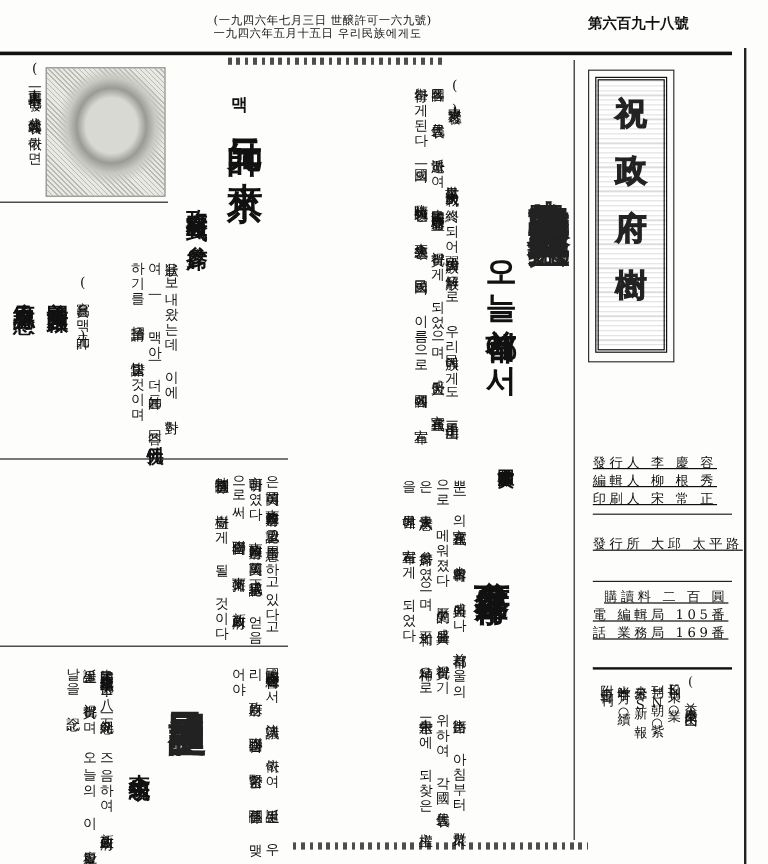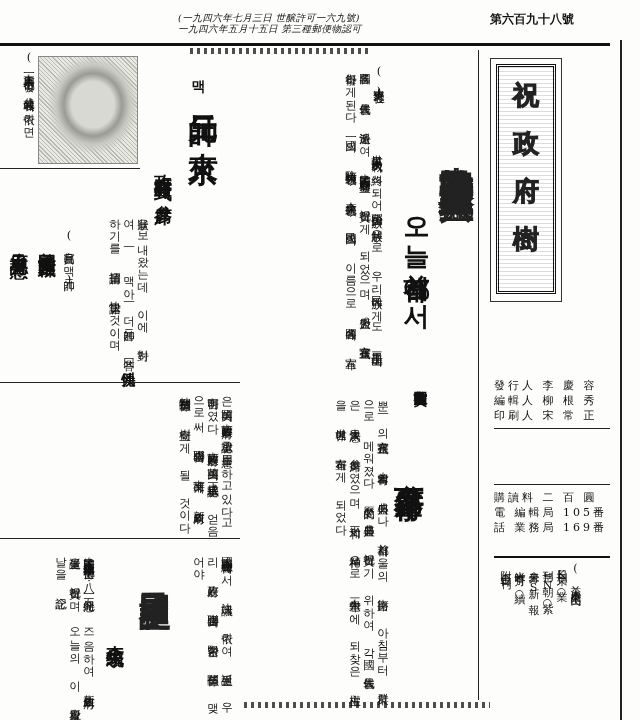--- a/index.html
+++ b/index.html
@@ -2,21 +2,21 @@
 <html><head>
   <meta charset="utf-8">
   <style>
     * { box-sizing: border-box; margin: 0; padding: 0; }
     html, body { width: 640px; height: 720px; overflow: hidden; background: #fdfdfb; }
     body { position: relative; font-family: "DejaVu Serif", serif; color: #111; }
     .abs { position: absolute; }
     .vt { writing-mode: vertical-rl; text-orientation: upright; }
     .masthead { left: 0; top: 0; width: 640px; height: 48px; }
     .mast-title { left: 0; top: 12px; font-family: "Liberation Serif", serif; font-size: 22px; letter-spacing: 1px; white-space: nowrap; }
-    .mast-date { left: 178px; top: 12px; font-size: 9.5px; line-height: 11px; white-space: nowrap; letter-spacing: 0.5px; font-style: italic; }
+    .mast-date { left: 178px; top: 12px; font-size: 9.5px; line-height: 11px; white-space: nowrap; letter-spacing: 0.5px; }
     .mast-issue { left: 490px; top: 11px; font-size: 12px; font-weight: bold; white-space: nowrap; }
     .rule { background: #111; }
     .hrule-top { left: 0; top: 43px; width: 610px; height: 3px; }
     .hrule-thin { height: 1px; background: #222; }
     .vrule { width: 1px; background: #222; }
     .ornament { height: 6px; background: repeating-linear-gradient(90deg, #222 0 3px, transparent 3px 7px); opacity: .8; }
 
     .portrait { left: 38px; top: 56px; width: 100px; height: 108px;
       background:
         radial-gradient(ellipse at 55% 45%, #d9d9d3 0 28%, #9b9b95 38%, #c8c8c2 48%, transparent 60%),
@@ -25,31 +25,31 @@
     .body-text { font-size: 11.5px; line-height: 14px; letter-spacing: 1px; }
     .head-xl { font-size: 30px; font-weight: bold; line-height: 34px; letter-spacing: 2px; }
     .head-l { font-size: 22px; font-weight: bold; line-height: 26px; letter-spacing: 2px; }
     .head-m { font-size: 18px; font-weight: bold; line-height: 22px; letter-spacing: 2px; }
     .head-s { font-size: 14px; font-weight: bold; line-height: 18px; }
     .ghost { color: #555; font-weight: bold; -webkit-text-stroke: 1px #222; color: transparent; }
     .calli { left: 496px; top: 64px; width: 60px; height: 230px; border: 3px double #111; padding: 4px;
       background: repeating-linear-gradient(0deg, #fff 0 3px, #ddd 3px 4px); }
     .calli-inner { font-size: 26px; line-height: 48px; text-align: center; color: #333; }
     .info-box { left: 488px; top: 292px; width: 120px; }
-    .info-line { font-size: 11px; line-height: 15px; white-space: nowrap; letter-spacing: 3px; }
+    .info-line { font-size: 11px; line-height: 15px; white-space: nowrap; letter-spacing: 3px; text-decoration: underline; }
     .notice-box { left: 494px; top: 556px; width: 116px; height: 150px; border-top: 2px solid #111; padding-top: 4px; }
     .right-edge { left: 620px; top: 40px; width: 2px; height: 680px; background: #222; }
   </style>
 </head>
 <body>
 
 <div class="abs masthead">
   <div class="abs mast-date">
     <div>(一九四六年七月三日 世醸許可一六九號)</div>
-    <div>一九四六年五月十五日 第三種郵便物認可</div>
+    <div>一九四六年五月十五日 우리民族에게도</div>
   </div>
   <div class="abs mast-issue">第六百九十八號</div>
 </div>
 <div class="abs rule hrule-top"></div>
 <div class="abs right-edge"></div>
 
 <div class="abs vt body-text" style="left:6px; top:50px; height:118px; width:30px;">(東京一四十七日發)公式發表에依하면</div>
 <div class="abs portrait"></div>
 <div class="abs hrule-thin" style="left:0; top:168px; width:140px;"></div>
 
@@ -98,23 +98,24 @@
 <div class="abs info-box">
   <div style="padding-top:96px;"></div>
 </div>
 <div class="abs" style="left:494px; top:378px;">
   <div class="info-line">發行人 李 慶 容</div>
   <div class="info-line">編輯人 柳 根 秀</div>
   <div class="info-line">印刷人 宋 常 正</div>
 </div>
 <div class="abs hrule-thin" style="left:494px; top:428px; width:116px;"></div>
 <div class="abs" style="left:494px; top:446px;">
+  <div class="info-line">發行所 大邱 太平路</div>
 </div>
 <div class="abs hrule-thin" style="left:494px; top:484px; width:116px;"></div>
-<div class="abs" style="left:494px; top:490px;">
+<div class="abs" style="left:494px; top:490px;text-align:right;">
   <div class="info-line">購讀料 二 百 圓</div>
   <div class="info-line">電 編輯局 105番</div>
   <div class="info-line">話 業務局 169番</div>
 </div>
 
 <div class="abs notice-box">
   <div class="vt body-text" style="height:140px; font-size:11px; letter-spacing:2px; margin-left:4px;">
     <span>(益人慶來山民</span><br>
     <span>日刊未K業○</span><br>
     <span>刊분朝N紫○</span><br>

